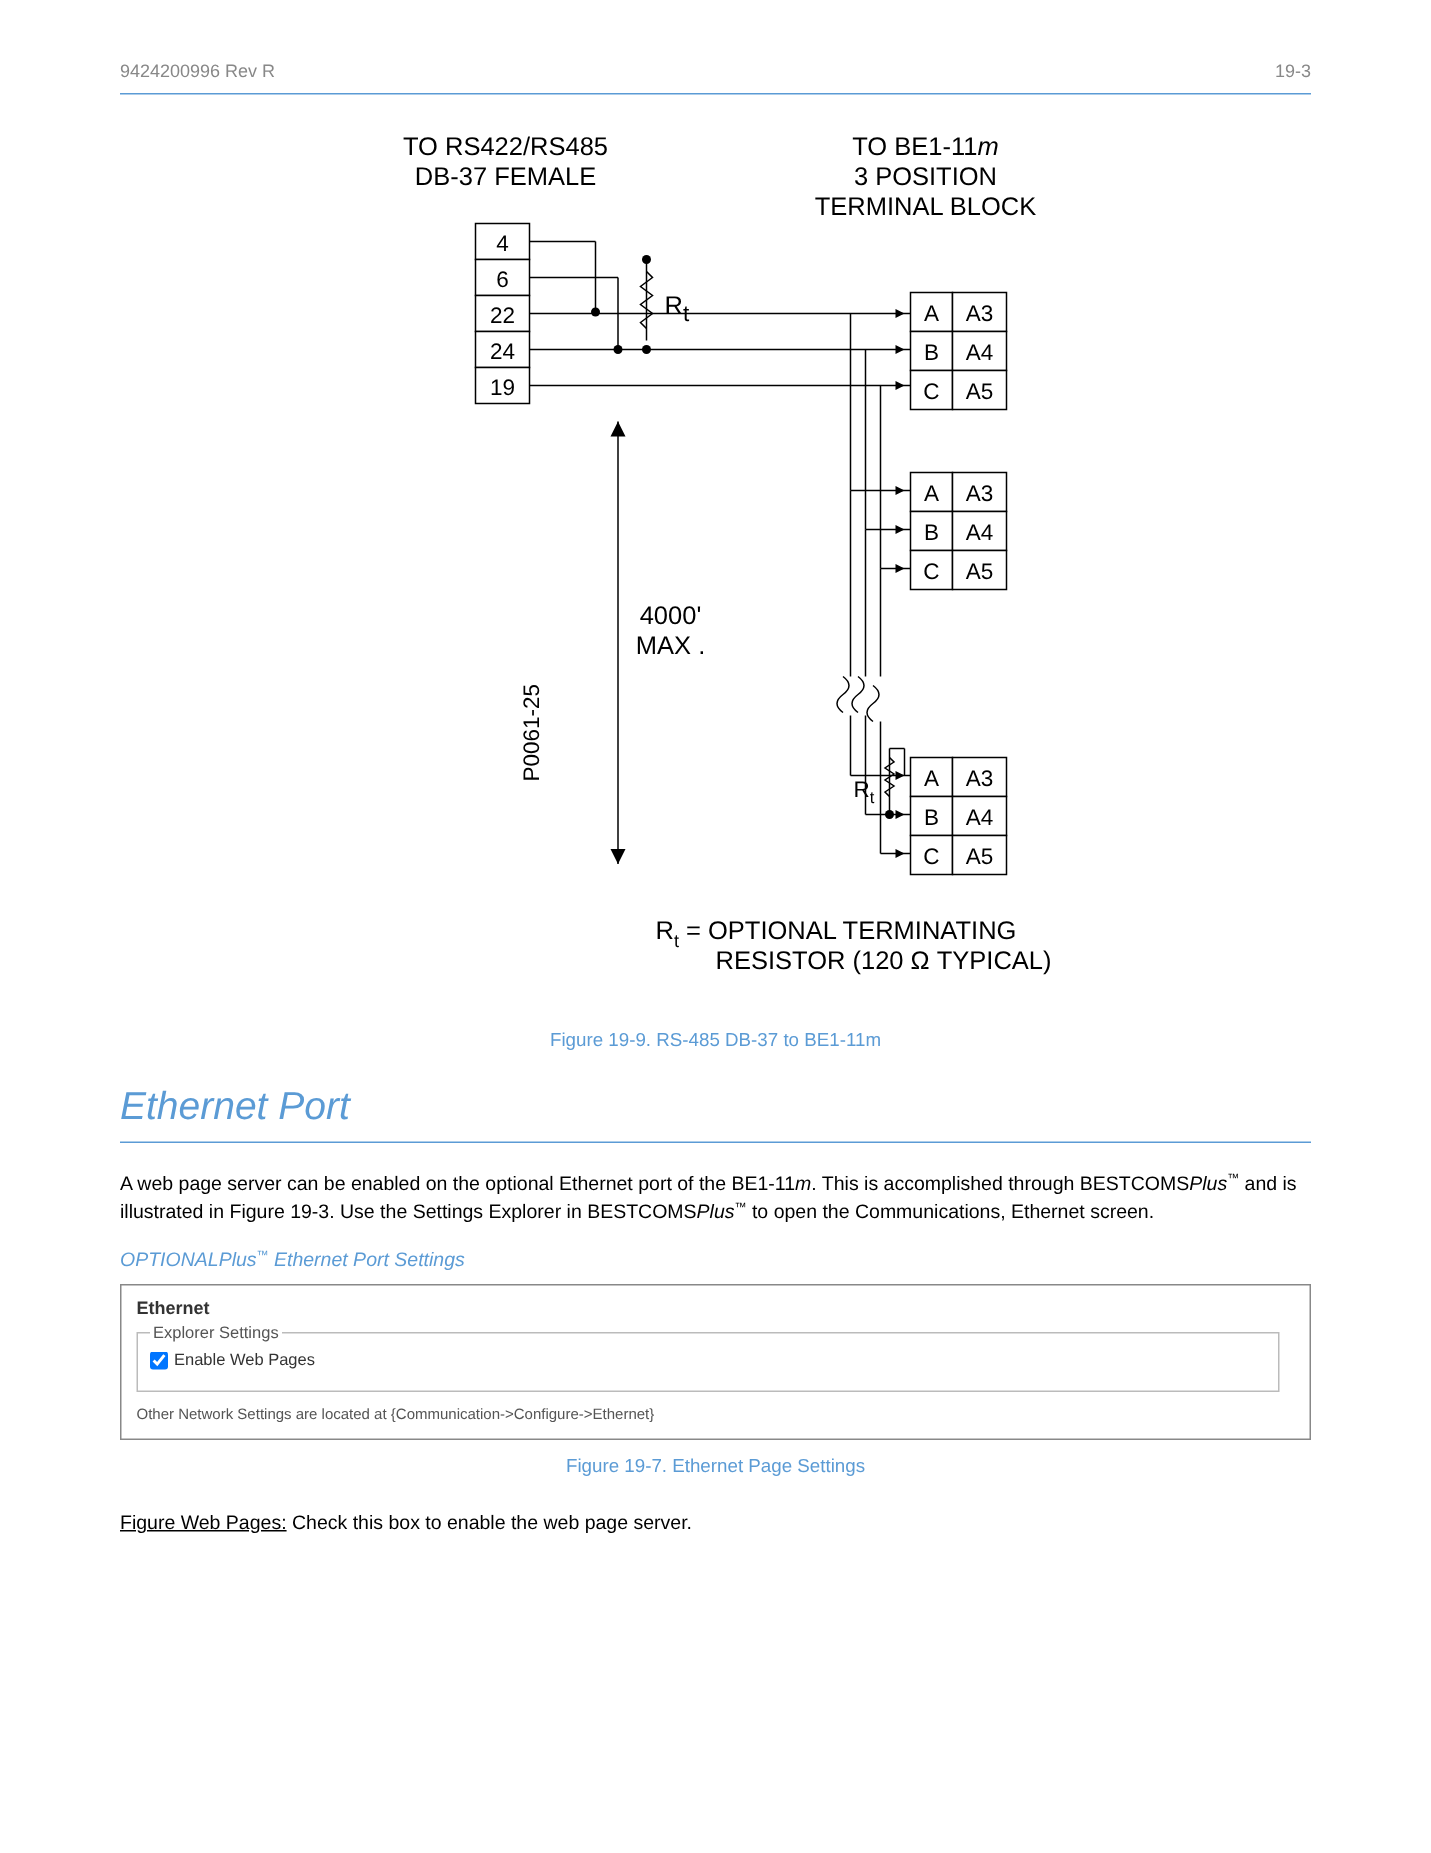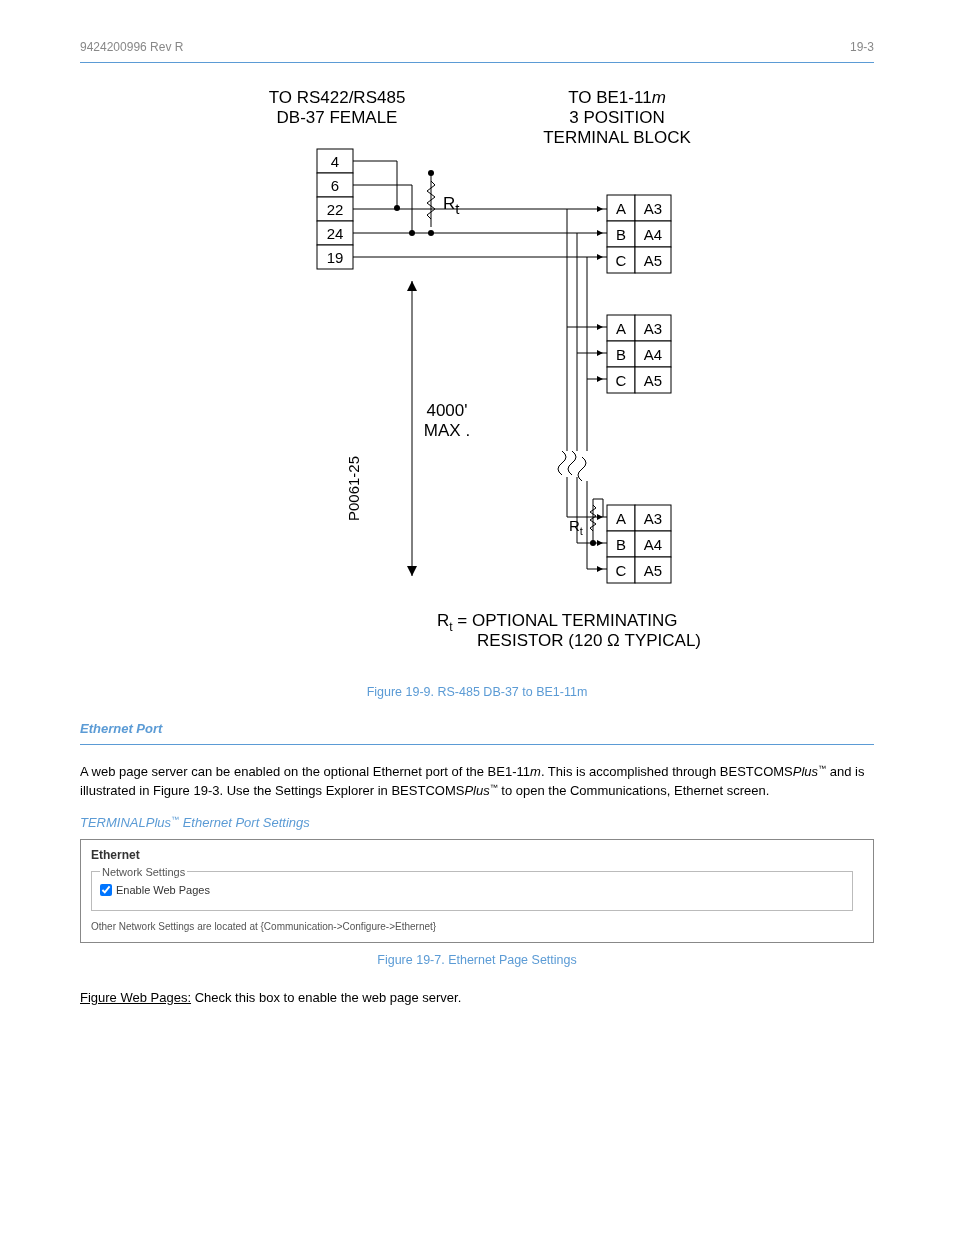--- a/index.html
+++ b/index.html
@@ -29,23 +29,23 @@
     text-align: center;
     margin: 10px 0 10px 0;
   }
   .fig-caption {
     text-align: center;
     font-size: 12.5px;
     color: #5b9bd5;
     margin: 10px 0 22px 0;
   }
   h2.section {
-    font-size: 13px;
+    font-size: 26px;
     color: #5b9bd5;
-    font-weight: bold;
+    font-weight: normal;
     font-style: italic;
     margin-bottom: 2px;
   }
   p.body {
     font-size: 13px;
     line-height: 1.45;
     margin: 10px 0;
   }
   .subhead {
     font-size: 13px;
@@ -249,27 +249,27 @@
   <div class="fig-caption">Figure 19-9. RS-485 DB-37 to BE1-11m</div>
 
   <h2 class="section">Ethernet Port</h2>
   <hr class="hr-blue">
 
   <p class="body">
     <span>A web page server can be enabled on the optional Ethernet port of the BE1-11</span><span style="font-style:italic">m</span><span>. This is accomplished through BESTCOMS</span><span style="font-style:italic">Plus</span><sup class="tm">™</sup><span> and is illustrated in Figure 19-3. Use the Settings Explorer in BESTCOMS</span><span style="font-style:italic">Plus</span><sup class="tm">™</sup><span> to open the Communications, Ethernet screen.</span>
   </p>
 
   <div class="subhead">
-    <span>TERMINAL</span><span>Plus</span><sup class="tm" style="font-style:normal;">™</sup><span> Ethernet Port Settings</span>
+    <span>OPTIONAL</span><span>Plus</span><sup class="tm" style="font-style:normal;">™</sup><span> Ethernet Port Settings</span>
   </div>
 
   <div class="screenshot-box">
     <div class="title">Ethernet</div>
     <fieldset>
-      <legend>Network Settings</legend>
+      <legend>Explorer Settings</legend>
       <label class="checkbox-row">
         <input type="checkbox" checked="" style="">
         <span>Enable Web Pages</span>
       </label>
     </fieldset>
     <div class="linktext">Other Network Settings are located at {Communication-&gt;Configure-&gt;Ethernet}</div>
   </div>
 
   <div class="fig-caption">Figure 19-7. Ethernet Page Settings</div>
 

